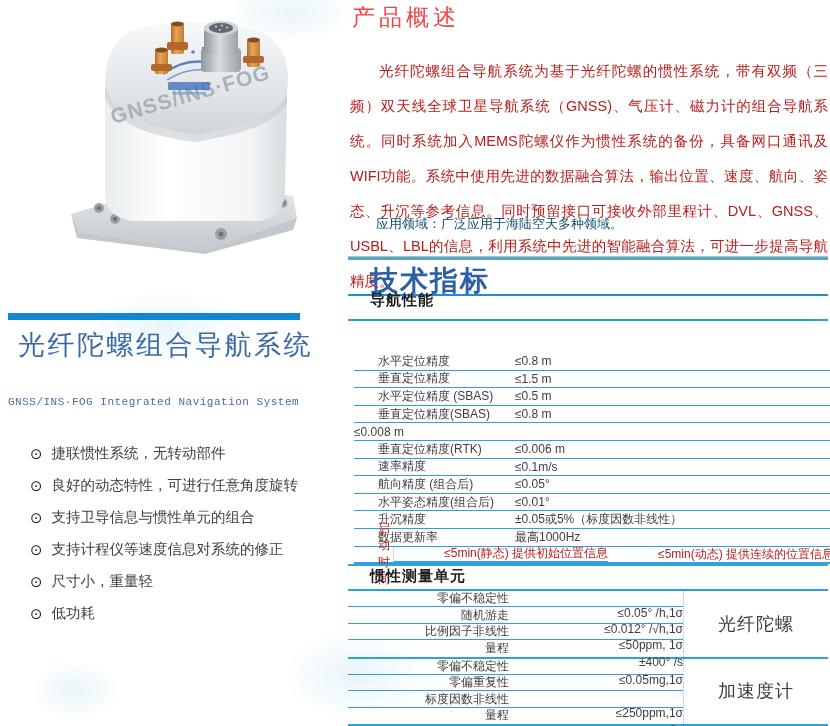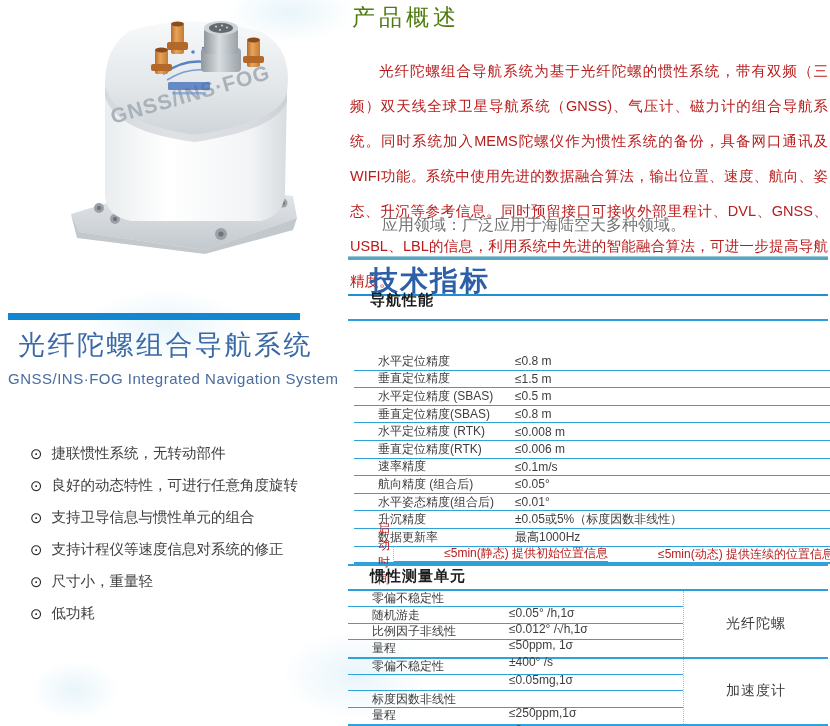--- a/index.html
+++ b/index.html
@@ -18,45 +18,45 @@
 
   
   #device-photo { left:35px; top:2px; }
   #accent-bar { left:8px; top:313px; width:292px; height:7px; background:#1287d1; }
   #product-title {
     left:18px; top:327px; width:330px;
     font-family:"Liberation Serif","DejaVu Serif",serif;
     font-size:27px; color:#3a69a5; letter-spacing:2.5px; white-space:nowrap;
   }
   #product-subtitle {
-    left:8px; top:370px; width:330px;
-    font-family:Liberation Sans, sans-serif;
-    font-size:15px; color:#4a6c9f; letter-spacing:0.5px; white-space:nowrap;
+    left:8px; top:396px; width:330px;
+    font-family:Liberation Mono, monospace;
+    font-size:11px; color:#4a6c9f; letter-spacing:0.5px; white-space:nowrap;
   }
   #feature-list { left:30px; top:444px; width:310px; list-style:none; }
   #feature-list li {
     display:flex; align-items:center; margin-bottom:13px;
     font-size:14.5px; color:#3e3e3e; white-space:nowrap;
   }
   #feature-list .bullet { font-size:15px; color:#2b2b2b; margin-right:9px; line-height:1; }
 
   
   #overview-heading {
     left:352px; top:2px;
     font-family:"Liberation Serif","DejaVu Serif",serif;
-    font-size:23px; color:#4d7c0f; letter-spacing:4px;
+    font-size:23px; color:#ef4444; letter-spacing:4px;
   }
   #overview-paragraph {
     left:350px; top:54px; width:478px;
     font-size:14.5px; line-height:35px; color:#b91c1c;
     text-align:justify; text-indent:2em;
   }
   #application-note {
     left:350px; top:215px; width:478px;
-    font-size:16px; color:#737373; text-indent:2em; white-space:nowrap;
+    font-size:13px; color:#0c4a6e; text-indent:2em; white-space:nowrap;
   }
 
   
   #specs-top-rule { left:348px; top:256px; width:480px; height:4px;
     background:linear-gradient(180deg,#b8dade 0%,#4e9cba 45%,#66abc3 100%); }
   #specs-heading { left:370px; top:262px; font-size:28px; font-weight:bold;
     color:#2c5fa7; letter-spacing:2px; }
   #specs-heading-rule { left:348px; top:294px; width:480px; height:2px; background:#1d8fd2; }
 
   .section-title { font-size:15px; font-weight:bold; color:#1c1c1c; letter-spacing:1px; }
@@ -74,31 +74,31 @@
   #startup-row .lbl { width:108px; padding-left:24px; display:flex; align-items:center; }
   #startup-row .vals { flex:1; display:flex; flex-direction:row;
     border-left:1.5px dotted #8cc8e8; }
   #startup-row .vals .sub { flex:1; display:flex; align-items:center; padding-left:50px; white-space:nowrap; }
   #startup-row .vals .sub:first-child { border-bottom:1px solid #2fa2db; }
 
   #imu-top-rule { left:348px; top:564px; width:480px; height:1.5px; background:#2fa2db; }
   #imu-section-title { left:370px; top:567px; }
   #imu-title-rule { left:348px; top:588.5px; width:480px; height:2px; background:#2aa0da; }
 
-  #imu-table { left:348px; top:591px; width:480px; }
+  #imu-table { left:348px; top:591px; width:480px;text-align:right; }
   .igroup { display:flex; border-bottom:2px solid #2fa2db; }
   .igroup .rows { width:335px; }
   .igroup .irow { height:16.4px; display:flex; align-items:center;
     border-bottom:1.5px solid #2fa2db; font-size:12px; color:#3d3d3d; }
   .igroup .irow:last-child { border-bottom:none; }
   .igroup .irow .lbl { width:161px; padding-left:24px; white-space:nowrap; }
   .igroup .irow .val { flex:1; white-space:nowrap;margin-top:28px; }
   .igroup .glabel { flex:1; border-left:1.5px dotted #8cc8e8;
     display:flex; align-items:center; justify-content:center;
-    font-size:14px; color:#3d3d3d; letter-spacing:1px; }
+    font-size:18px; color:#3d3d3d; letter-spacing:1px; }
 </style>
 </head>
 <body>
 
 <div id="canvas">
 
   <div class="wm" style="left:225px;top:-18px;width:130px;height:60px;"></div>
   <div class="wm" style="left:80px;top:290px;width:170px;height:70px;"></div>
   <div class="wm" style="left:280px;top:630px;width:150px;height:90px;"></div>
   <div class="wm" style="left:30px;top:660px;width:90px;height:60px;"></div>
@@ -243,21 +243,20 @@
       </div>
     <div class="spec-row">
       <span class="lbl">水平定位精度 (SBAS)</span>
       <span class="val">≤0.5 m</span>
       </div>
     <div class="spec-row">
       <span class="lbl">垂直定位精度(SBAS)</span>
       <span class="val">≤0.8 m</span>
       </div>
     <div class="spec-row">
-      <span class="lbl">水平定位精度 (RTK)</span>
       <span class="val">≤0.008 m</span>
       </div>
     <div class="spec-row">
       <span class="lbl">垂直定位精度(RTK)</span>
       <span class="val">≤0.006 m</span>
       </div>
     <div class="spec-row">
       <span class="lbl">速率精度</span>
       <span class="val">≤0.1m/s</span>
       </div>
@@ -314,20 +313,21 @@
       <div class="glabel">光纤陀螺</div>
     </div>
 
     <div class="igroup">
       <div class="rows">
         <div class="irow">
           <span class="lbl">零偏不稳定性</span>
           <span class="val">≤0.05mg,1σ</span>
           </div>
         <div class="irow">
+          <span class="lbl">零偏重复性</span>
           </div>
         <div class="irow">
           <span class="lbl">标度因数非线性</span>
           <span class="val">≤250ppm,1σ</span>
           </div>
         <div class="irow">
           <span class="lbl">量程</span>
           <span class="val">±8g</span>
           </div>
       </div>

